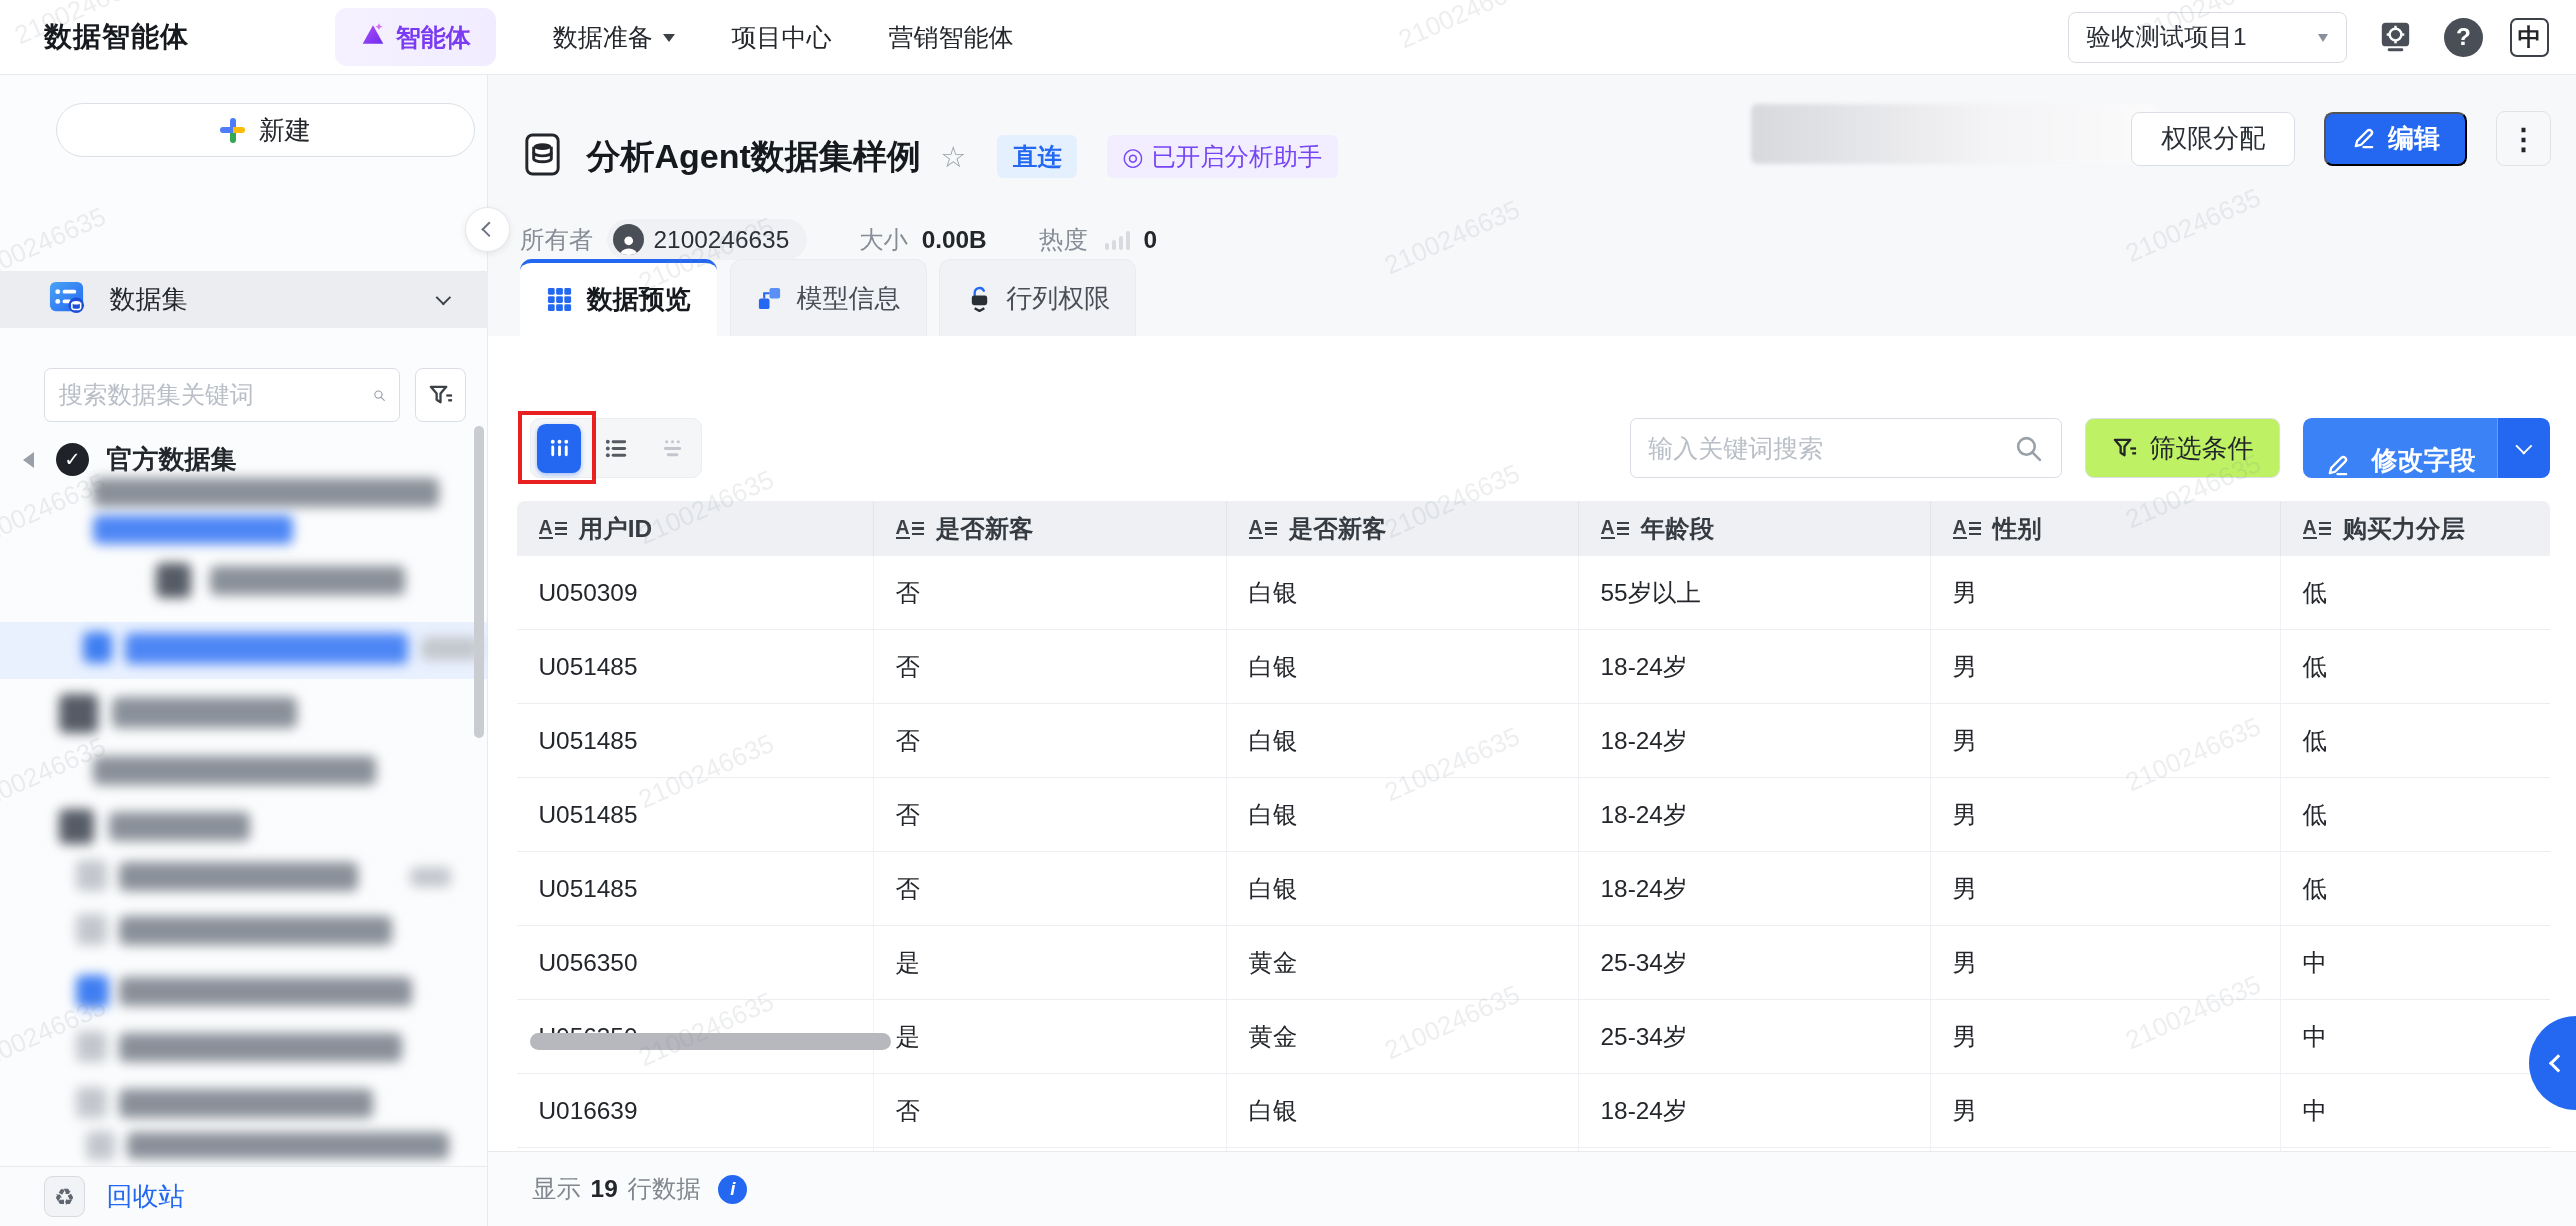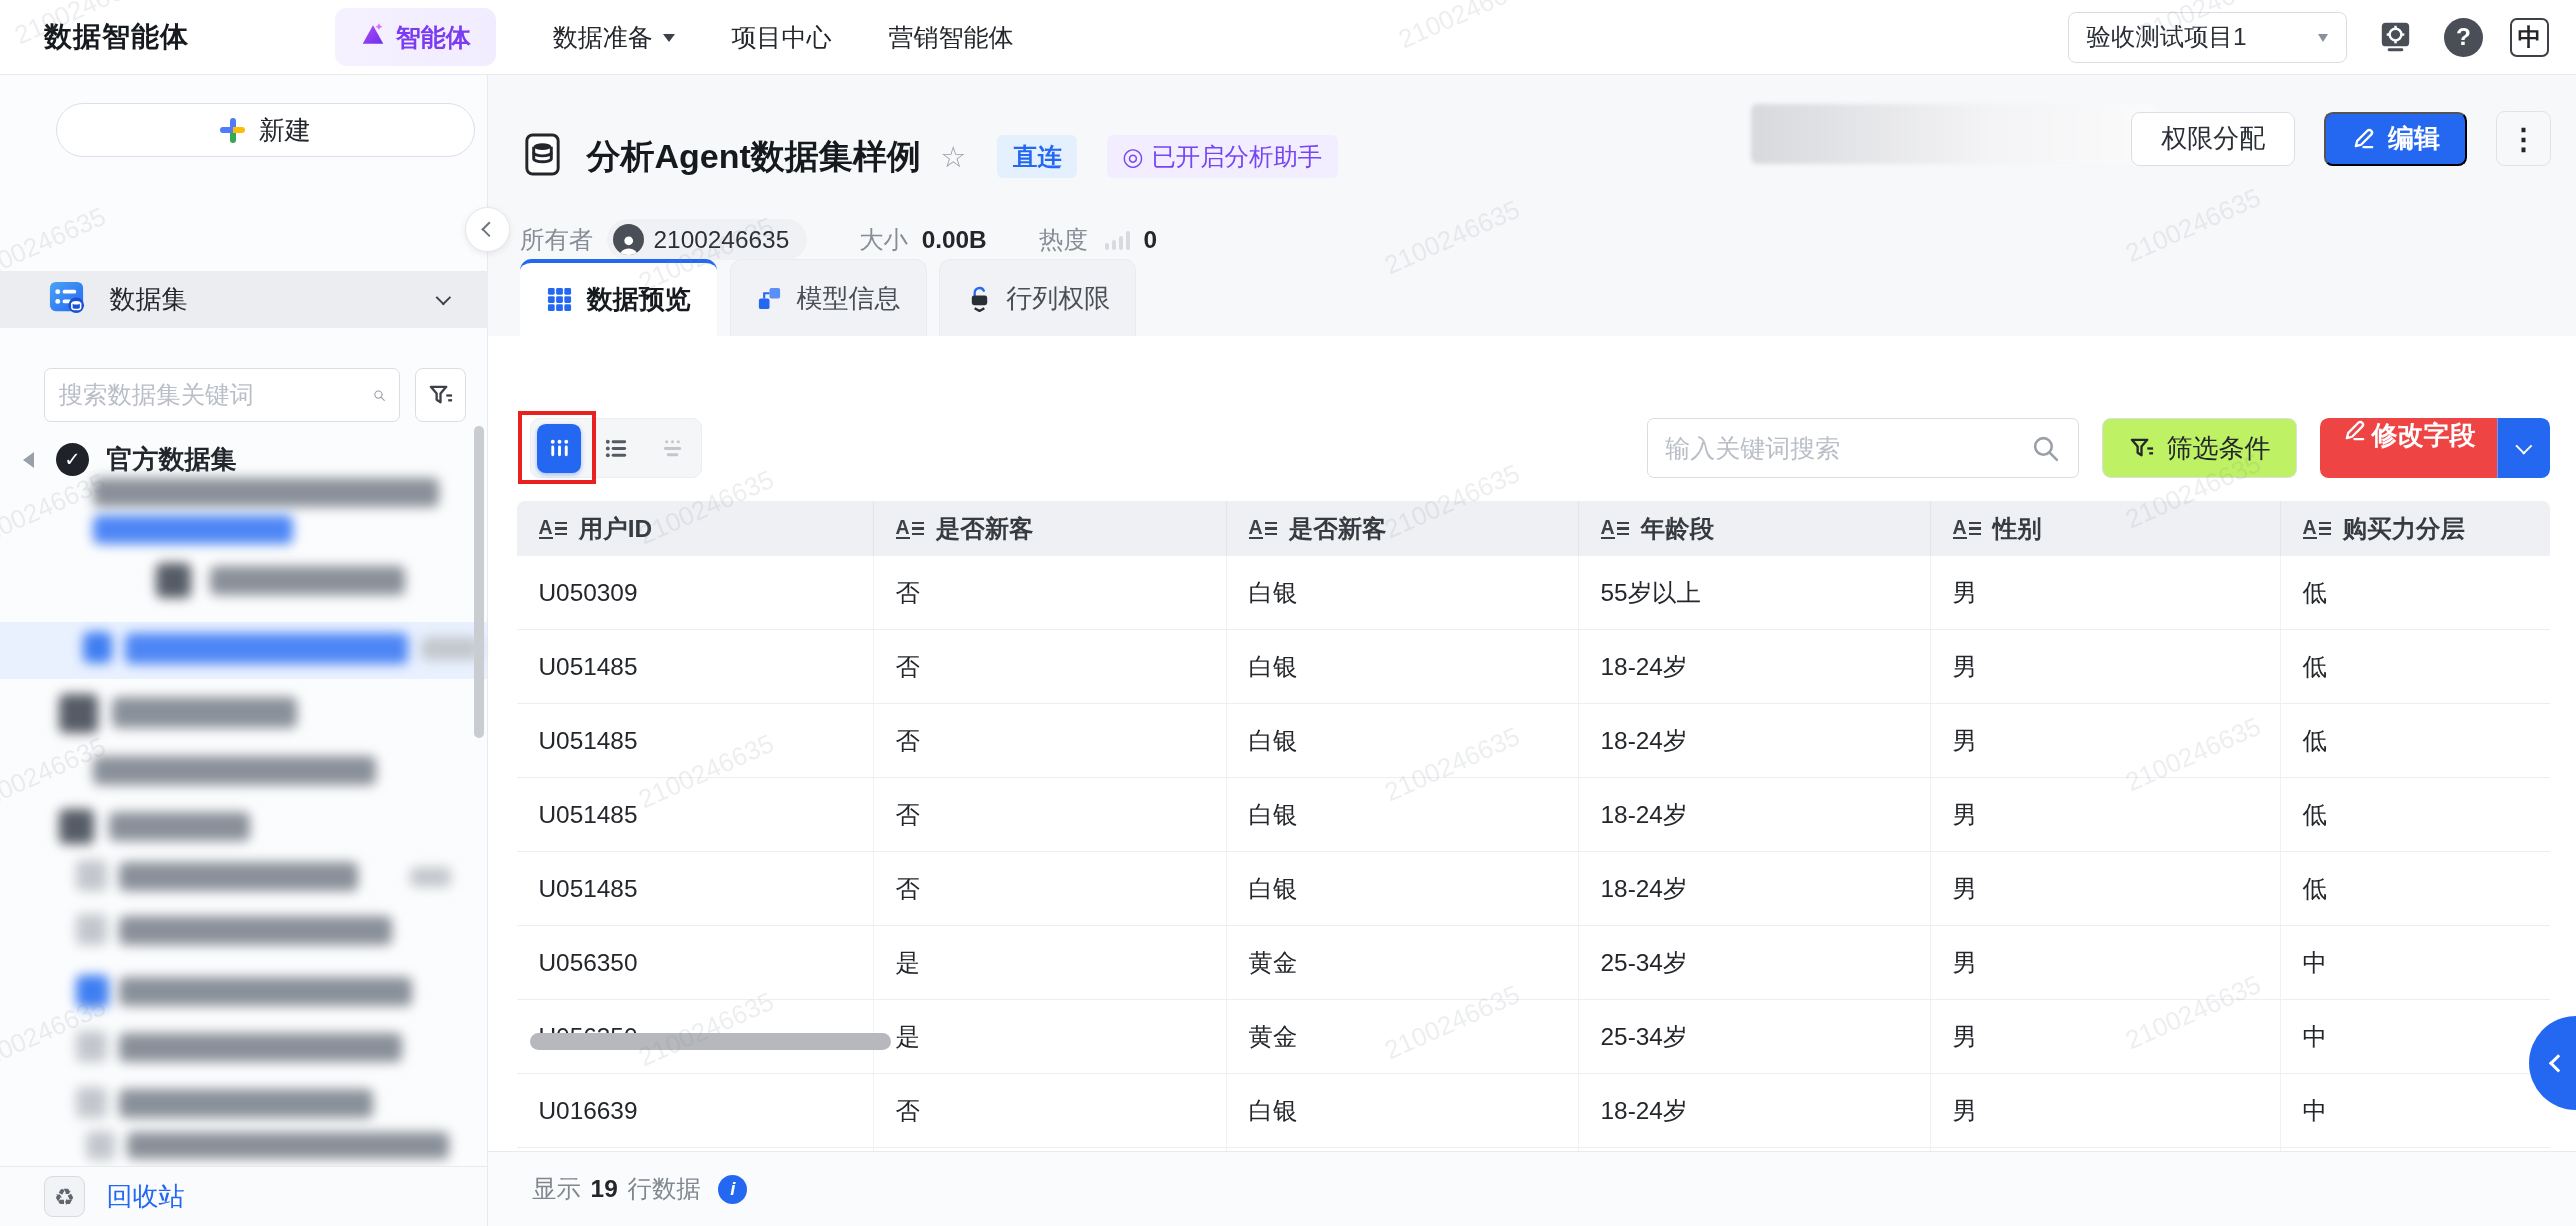--- a/index.html
+++ b/index.html
@@ -114,22 +114,22 @@
   .tg-btn.active { background:#2468f2; box-shadow:0 2px 4.9px rgba(36,104,242,.4); }
   .anno-box { position:absolute; left:30px; top:75px; width:78px; height:73px; border:4.9px solid #e82020; z-index:60; }
   .toolbar-right { position:absolute; right:26px; top:82px; display:flex; align-items:center; gap:23.4px; }
   .kw-search { width:432px; height:60px; border:1px solid #d9dde3; border-radius:6.8px; background:#fff;
                display:flex; align-items:center; padding:0 17.6px; }
   .kw-search input { border:0; outline:0; flex:1; font-size:25px; color:#2a2f36; background:transparent; font-family:inherit; }
   .kw-search input::placeholder { color:#b9bec7; }
   .btn-filter { height:60px; padding:0 25px; background:#bef264; border:1px solid #dbdfe5; border-radius:8.8px;
                 font-size:26px; color:#23262b; display:flex; align-items:center; gap:11.7px; cursor:pointer; font-weight:normal; }
   .btn-split { height:60px; display:flex; border-radius:8.8px; overflow:hidden; cursor:pointer; }
-  .btn-split .main-part { background:#ef4444; color:#fff; font-size:26px; font-weight:bold; display:flex;
-                          align-items:flex-start; gap:5px; padding:0 21.5px; }
+  .btn-split .main-part { background:#3b82f6; color:#fff; font-size:26px; font-weight:bold; display:flex;
+                          align-items:flex-end; gap:22px; padding:0 21.5px; }
   .btn-split .chev-part { width:53px; background:#2468f2; border-left:1px solid rgba(255,255,255,.35);
                           display:flex; align-items:center; justify-content:center; }
   .btn-split .chev { border-color:#fff; width:11.7px; height:11.7px; }
 
   
   .dtable { position:absolute; left:29px; top:165px; width:2033px; height:715px; overflow:hidden;
             border-radius:7.8px 7.8px 0 0; }
   .t-head { display:flex; height:55px; background:#eef0f3; }
   .t-hcell { display:flex; align-items:center; gap:11.7px; padding-left:21.5px; font-size:24.4px; color:#363b42;
              font-weight:bold; border-right:1px solid #e2e5ea; }

